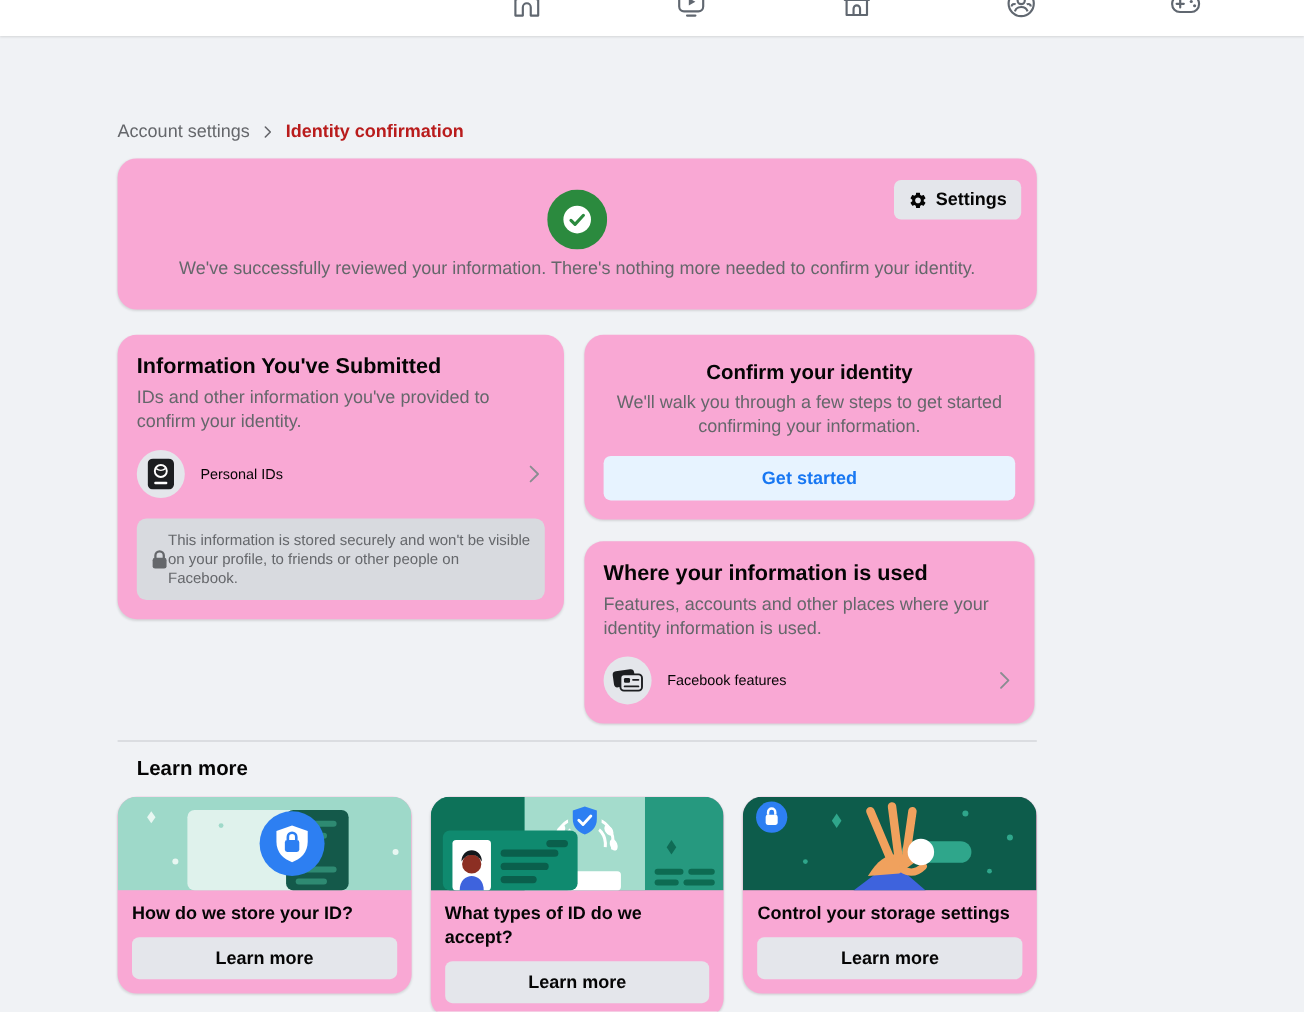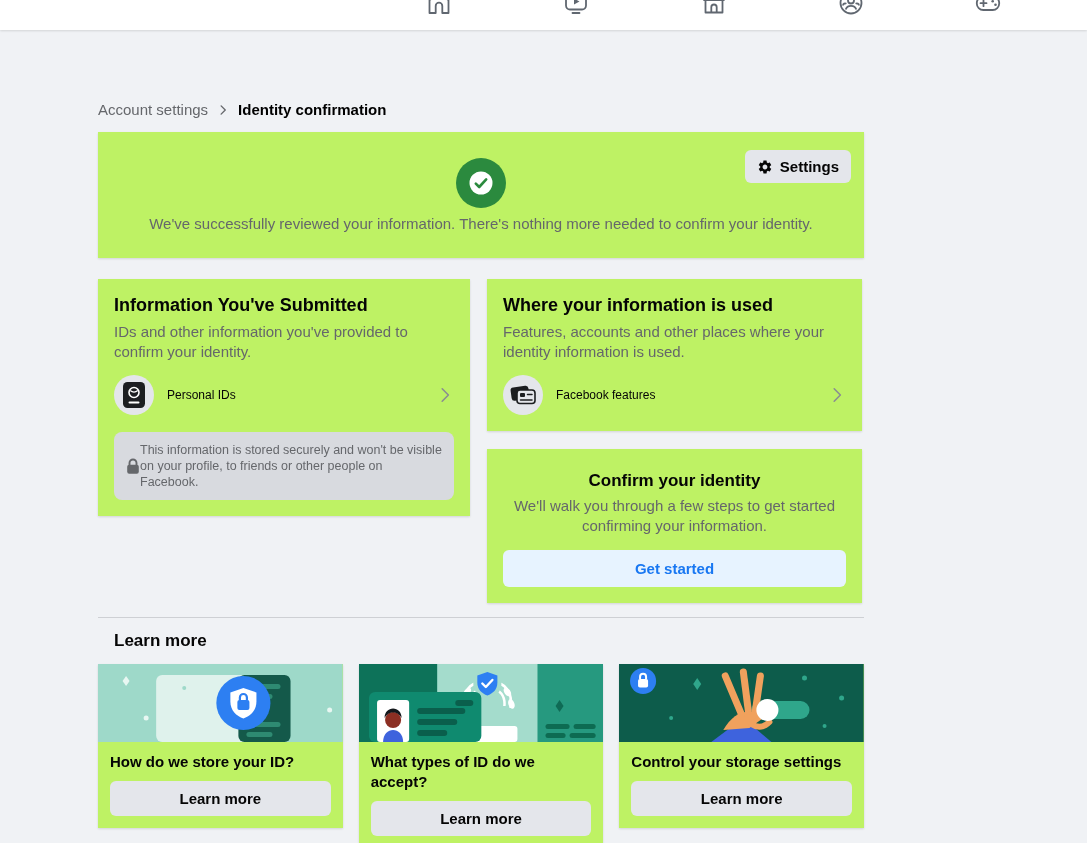--- a/index.html
+++ b/index.html
@@ -17,23 +17,23 @@
   }
   .nav-icon { position: absolute; top: -11px; width: 28px; height: 28px; }
   
   .content { width: 766px; margin-left: 98px; }
   .breadcrumb {
     display: flex; align-items: center; gap: 9px;
     padding-top: 45px; font-size: 15px; margin-top: 26px;
   }
   .breadcrumb .parent { color: #65676B; cursor: pointer; }
   .breadcrumb .sep { display: flex; align-items: center; }
-  .breadcrumb .current { font-weight: 700; color: #000000; }
+  .breadcrumb .current { font-weight: 700; color: #b91c1c; }
   .card {
-    background: #bef264; border-radius: 0;
+    background: #f9a8d4; border-radius: 16px;
     box-shadow: 0 1px 2px rgba(0,0,0,.12);
   }
   
   .status-card { margin-top: 14px; position: relative; padding: 24px 16px 24px; }
   .settings-btn {
     position: absolute; top: 18px; right: 13px;
     display: inline-flex; align-items: center; gap: 7px;
     background: #E4E6EB; border: none; border-radius: 6px;
     padding: 8px 12px; font-size: 15px; font-weight: 600;
     font-family: inherit; color: #050505; cursor: pointer;
@@ -192,20 +192,26 @@
           <svg width="14" height="17" viewBox="0 0 14 17">
             <path d="M3.5 7 V5 a3.5 3.5 0 0 1 7 0 V7" fill="none" stroke="#65676B" stroke-width="1.9"></path>
             <rect x="1.2" y="6.8" width="11.6" height="9" rx="2" fill="#65676B"></rect>
           </svg>
         </span>
         <span class="txt">This information is stored securely and won't be visible on your profile, to friends or other people on Facebook.</span>
       </div>
     </div>
 
     <div class="col-right">
+      <div class="card confirm-card">
+        <h2>Confirm your identity</h2>
+        <div class="sub">We'll walk you through a few steps to get started confirming your information.</div>
+        <button class="get-started-btn">Get started</button>
+      </div>
+
       <div class="card info-card">
         <h2>Where your information is used</h2>
         <div class="sub">Features, accounts and other places where your identity information is used.</div>
         <div class="link-row">
           <span class="row-circle">
             <svg width="26" height="24" viewBox="0 0 26 24">
               <g transform="rotate(-8 10 10)">
                 <rect x="1" y="3.5" width="18" height="13.5" rx="3" fill="#1C1E21"></rect>
               </g>
               <rect x="7" y="7" width="18" height="13.5" rx="3" fill="#E4E6EB" stroke="#1C1E21" stroke-width="1.6"></rect>
@@ -214,26 +220,20 @@
               <line x1="10.5" y1="17" x2="22" y2="17" stroke="#1C1E21" stroke-width="1.5" stroke-linecap="round"></line>
             </svg>
           </span>
           <span class="row-label">Facebook features</span>
           <span class="row-chevron">
             <svg width="18" height="18" viewBox="0 0 16 16">
                 <path d="M5.5 2.5 11 8l-5.5 5.5" fill="none" stroke="#8A8D91" stroke-width="1.4" stroke-linecap="round" stroke-linejoin="round"></path>
               </svg>
           </span>
         </div>
-      </div>
-
-      <div class="card confirm-card">
-        <h2>Confirm your identity</h2>
-        <div class="sub">We'll walk you through a few steps to get started confirming your information.</div>
-        <button class="get-started-btn">Get started</button>
       </div>
     </div>
   </div>
 
   <hr class="divider">
   <div class="learn-heading">Learn more</div>
 
   <div class="learn-row">
 
     <div class="card learn-card">

